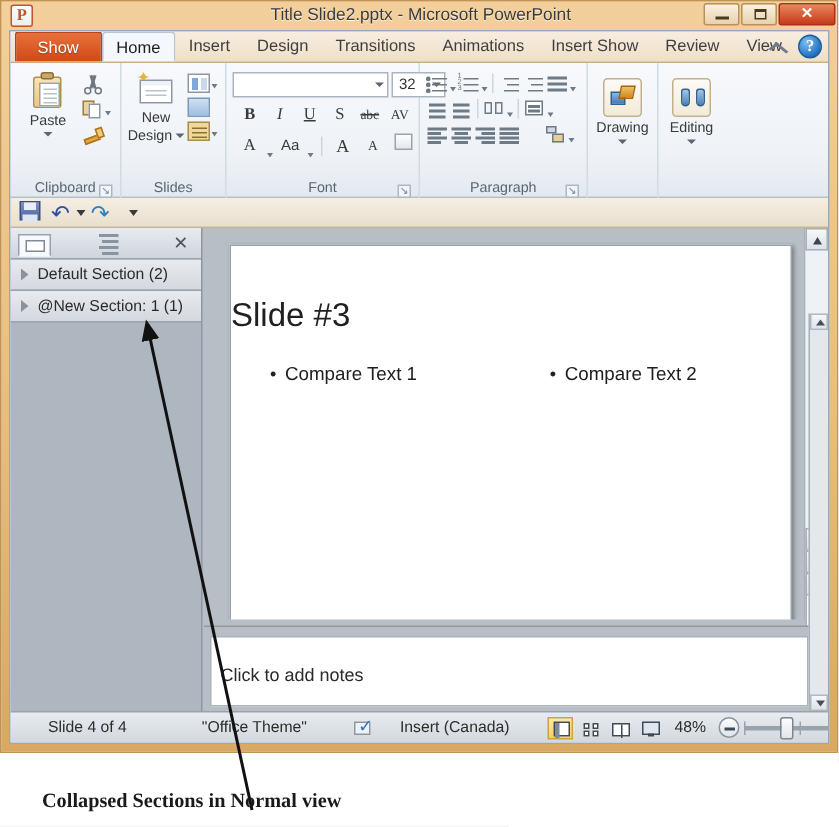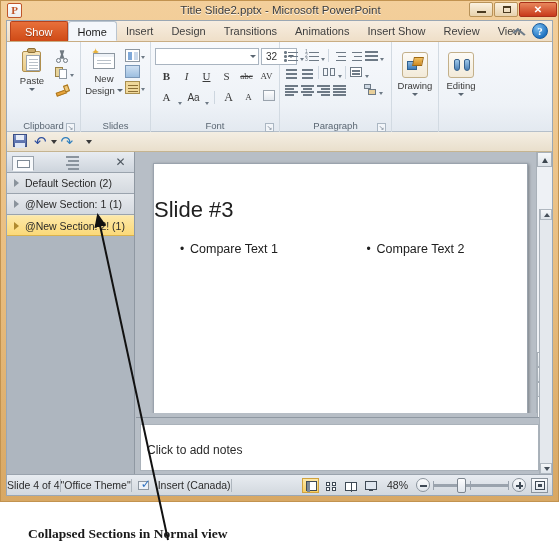--- a/index.html
+++ b/index.html
@@ -629,21 +629,21 @@
 
   
   .statusbar {
     position: absolute; left: 0; bottom: 0;
     width: 100%; height: 21px;
     background: linear-gradient(180deg,#e8ecf1,#d2d8de);
     border-top: 1px solid #9aa3ad;
     display: flex; align-items: center;
     font-size: 10.5px; color: #2c2c2c;
   }
-  .sb-item { padding: 0 0; white-space: nowrap; }
+  .sb-item { padding: 0 25px; white-space: nowrap; }
   .sb-div { width: 1px; height: 13px; background: #aeb6be; }
   .ic-spell { width: 14px; height: 13px; position: relative; }
   .ic-spell .bk {
     position: absolute; left: 0; top: 2px; width: 11px; height: 9px;
     background: #eef2f7; border: 1px solid #8d97a1;
   }
   .ic-spell .chk {
     position: absolute; left: 3px; top: 0px;
     color: #2f72c0; font-size: 12px; font-weight: bold; line-height: 11px;
     font-family: "DejaVu Sans", sans-serif;
@@ -1039,24 +1039,20 @@
           </div>
 
           <div class="section-row">
             <span class="tri"></span>
             <span>Default Section (2)</span>
           </div>
           <div class="section-row">
             <span class="tri"></span>
             <span>@New Section: 1 (1)</span>
           </div>
-          <div class="section-row selected">
-            <span class="tri"></span>
-            <span>@New Section: 2! (1)</span>
-          </div>
         </div>
 
         <div class="slidepane">
 
           <div class="slide-canvas-wrap">
             <div class="slide">
               <div class="slide-title">Slide #3</div>
               <div class="slide-body">
                 <div class="slide-col">
                   <span class="bul">•</span>

